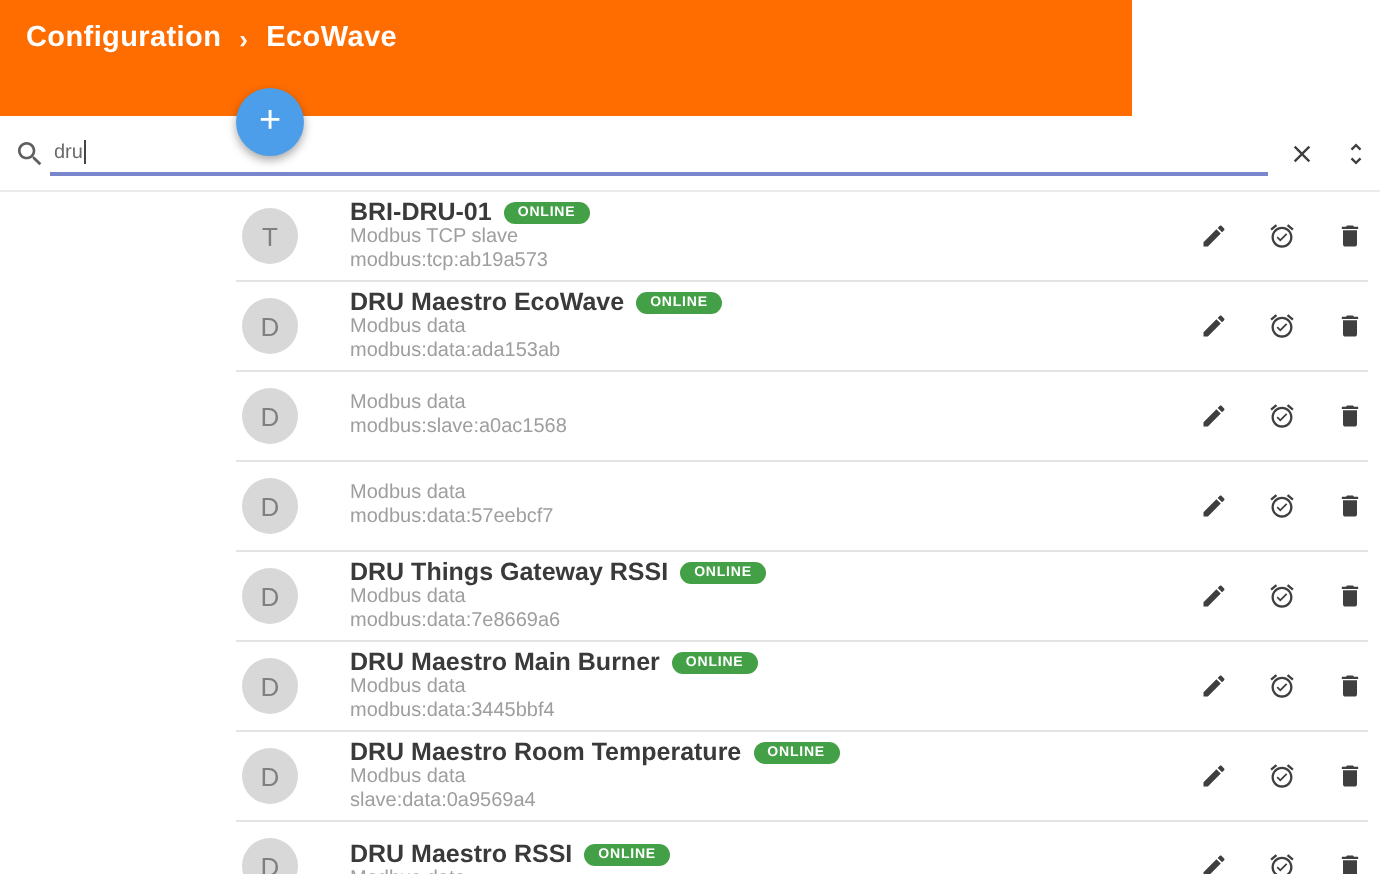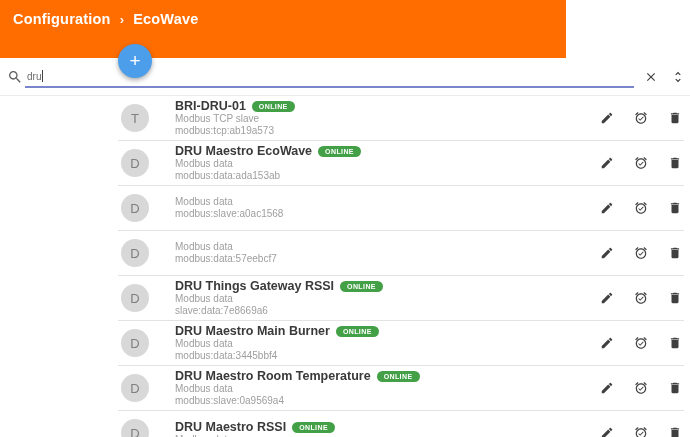--- a/index.html
+++ b/index.html
@@ -229,21 +229,21 @@
     <div class="row-content">
       <div class="avatar">
           <span>D</span>
         </div>
       <div class="textblock">
         <div class="title-line">
           <span class="title">DRU Things Gateway RSSI</span>
           <span class="badge">ONLINE</span>
         </div>
         <div class="sub">Modbus data</div>
-        <div class="sub">slave:data:7e8669a6</div>
+        <div class="sub">modbus:data:7e8669a6</div>
       </div>
       <div class="actions">
         <span class="icon-btn">
           <svg viewBox="0 0 24 24" fill="currentColor">
               <path d="M3 17.25V21h3.75L17.81 9.94l-3.75-3.75L3 17.25zM20.71 7.04c.39-.39.39-1.02 0-1.41l-2.34-2.34c-.39-.39-1.02-.39-1.41 0l-1.83 1.83 3.75 3.75 1.83-1.83z"></path>
             </svg>
         </span>
         <span class="icon-btn">
           <svg viewBox="0 0 24 24" fill="currentColor">
               <path d="M22 5.72l-4.6-3.86-1.29 1.53 4.6 3.86L22 5.72zM7.88 3.39L6.6 1.86 2 5.71l1.29 1.53 4.59-3.85zM12 4c-4.97 0-9 4.03-9 9s4.02 9 9 9c4.97 0 9-4.03 9-9s-4.03-9-9-9zm0 16c-3.87 0-7-3.13-7-7s3.13-7 7-7 7 3.13 7 7-3.13 7-7 7zm-1.46-5.47L8.41 12.4l-1.06 1.06 3.18 3.18 6-6-1.06-1.06-4.93 4.95z"></path>
@@ -295,21 +295,21 @@
     <div class="row-content">
       <div class="avatar">
           <span>D</span>
         </div>
       <div class="textblock">
         <div class="title-line">
           <span class="title">DRU Maestro Room Temperature</span>
           <span class="badge">ONLINE</span>
         </div>
         <div class="sub">Modbus data</div>
-        <div class="sub">modbus:slave:0a9569a4</div>
+        <div class="sub">slave:data:0a9569a4</div>
       </div>
       <div class="actions">
         <span class="icon-btn">
           <svg viewBox="0 0 24 24" fill="currentColor">
               <path d="M3 17.25V21h3.75L17.81 9.94l-3.75-3.75L3 17.25zM20.71 7.04c.39-.39.39-1.02 0-1.41l-2.34-2.34c-.39-.39-1.02-.39-1.41 0l-1.83 1.83 3.75 3.75 1.83-1.83z"></path>
             </svg>
         </span>
         <span class="icon-btn">
           <svg viewBox="0 0 24 24" fill="currentColor">
               <path d="M22 5.72l-4.6-3.86-1.29 1.53 4.6 3.86L22 5.72zM7.88 3.39L6.6 1.86 2 5.71l1.29 1.53 4.59-3.85zM12 4c-4.97 0-9 4.03-9 9s4.02 9 9 9c4.97 0 9-4.03 9-9s-4.03-9-9-9zm0 16c-3.87 0-7-3.13-7-7s3.13-7 7-7 7 3.13 7 7-3.13 7-7 7zm-1.46-5.47L8.41 12.4l-1.06 1.06 3.18 3.18 6-6-1.06-1.06-4.93 4.95z"></path>

